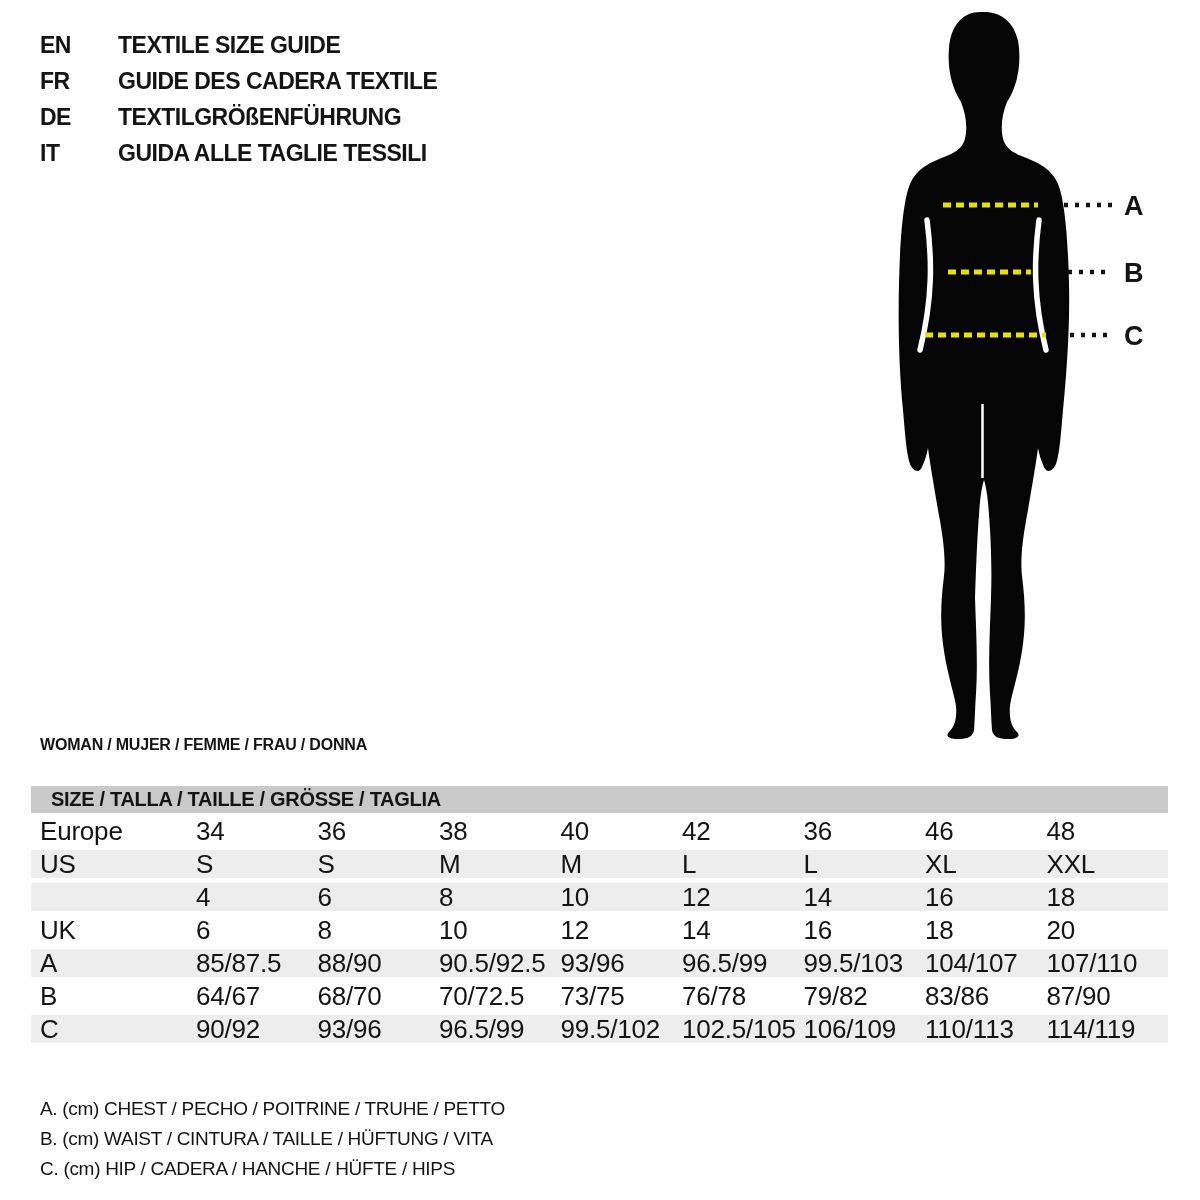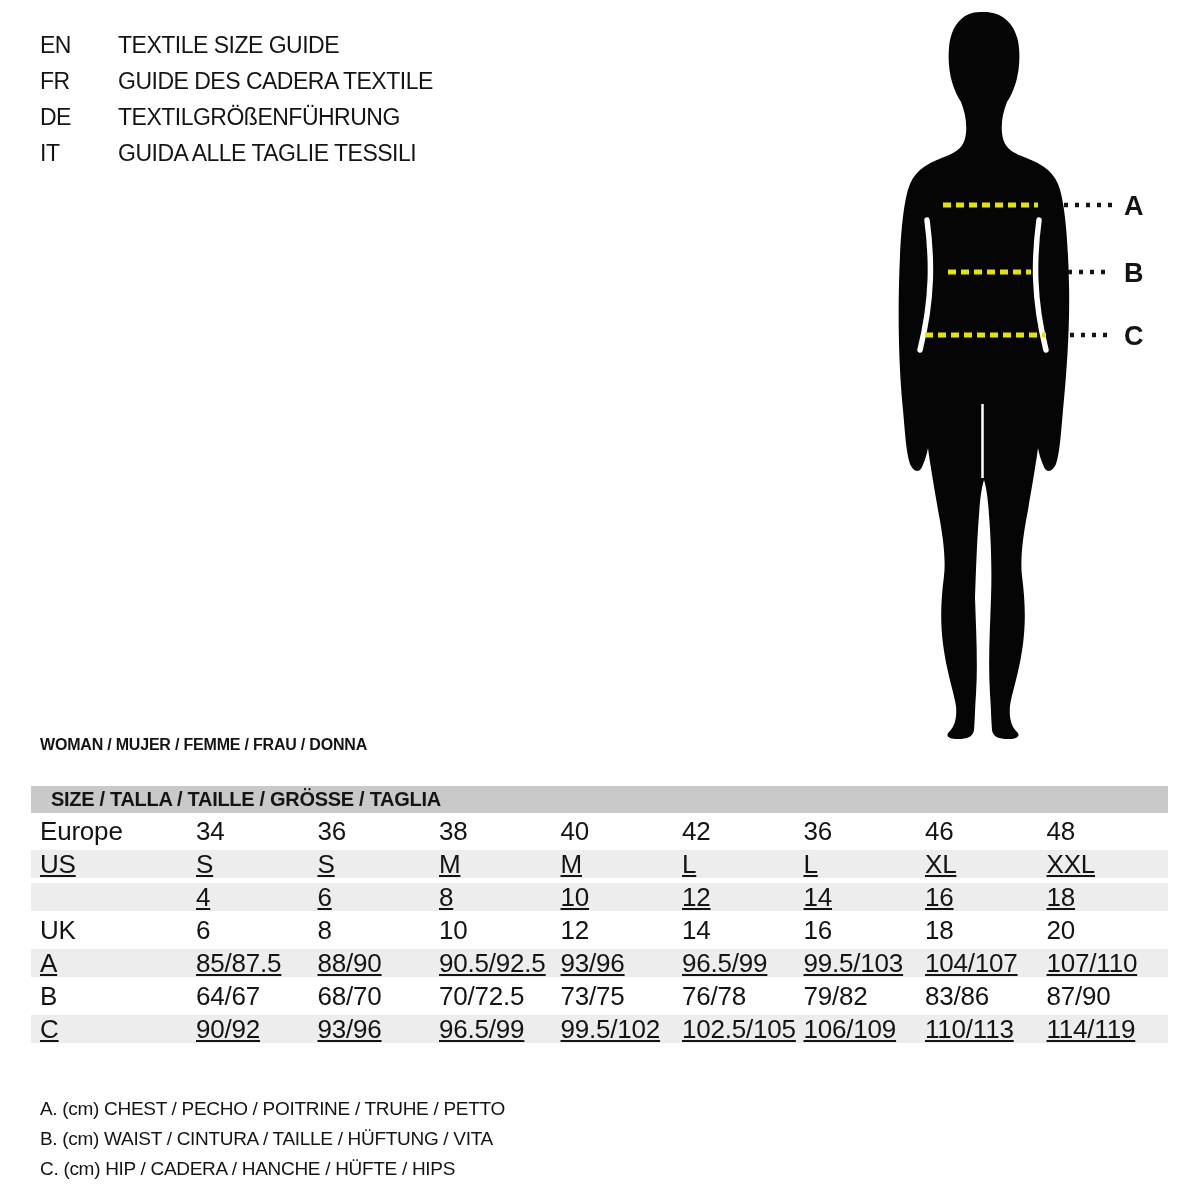--- a/index.html
+++ b/index.html
@@ -8,41 +8,41 @@
     position: relative;
     background: #ffffff;
     font-family: "Liberation Sans", sans-serif;
     color: #141414;
     overflow: hidden;
   }
 
   
   .langs { position: absolute; left: 40px; top: 27px; }
   .lang-row { display: flex; height: 36px; align-items: center;
-              font-size: 23px; font-weight: normal; letter-spacing: -0.5px; white-space: nowrap; }
+              font-size: 23px; font-weight: bold; letter-spacing: -0.5px; white-space: nowrap; }
   .lang-code { width: 78px; }
 
   
   .figure { position: absolute; left: 898px; top: 8px; width: 302px; height: 732px; }
   .figure svg { display: block; }
   .measure-label { font-family: "Liberation Sans", sans-serif; font-size: 27px; font-weight: bold; fill: #141414; }
 
   
   .section-title { position: absolute; left: 40px; top: 736px;
                    font-size: 16px; font-weight: bold; letter-spacing: -0.2px; white-space: nowrap; }
 
   
   .size-table { position: absolute; left: 31px; top: 786px; width: 1137px; }
   .thead { background: #c9c9c9; height: 27px; line-height: 27px;
            font-size: 20px; font-weight: bold; letter-spacing: -0.3px;
            padding-left: 20px; margin-bottom: 4px; }
   .trow { display: grid; grid-template-columns: 165px repeat(8, 1fr);
           height: 28px; line-height: 28px; font-size: 26px; letter-spacing: -0.2px;
           margin-bottom: 5px; }
-  .trow.gray { background: #ededed; text-decoration: underline; }
+  .trow.gray { background: #ededed; }
   .rlabel { text-align: left; padding-left: 9px; }
   .tcell { }
 
   
   .legend { position: absolute; left: 40px; top: 1094px; }
   .legend-item { font-size: 19px; font-weight: normal; letter-spacing: -0.3px;
                  line-height: 30px; white-space: nowrap; }
 </style>
 </head>
 <body>

